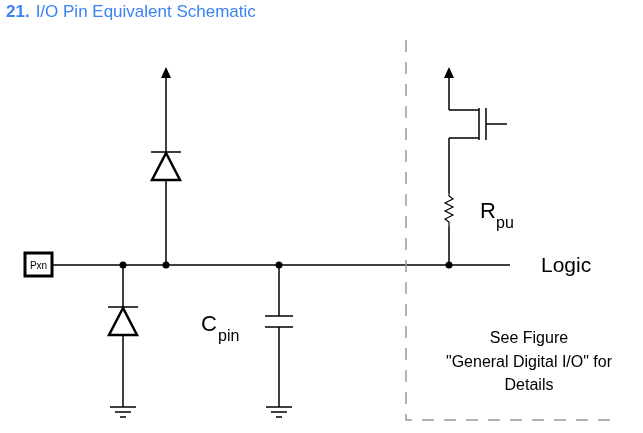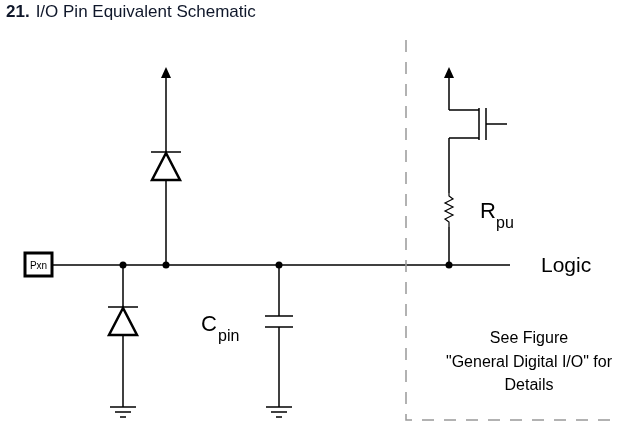--- a/index.html
+++ b/index.html
@@ -1,17 +1,17 @@
 <!DOCTYPE html>
 <html><head>
 <meta charset="utf-8">
 <style>
   html, body { margin: 0; padding: 0; background: #ffffff; }
   body { width: 643px; height: 433px; position: relative; overflow: hidden; font-family: "Liberation Sans", sans-serif; }
-  .title { position: absolute; left: 6px; top: 2px; font-size: 17px; color: #0f172a; white-space: nowrap; }
+  .title { position: absolute; left: 6px; top: 2px; font-size: 17px; color: #3b82f6; white-space: nowrap; }
   .title .num { font-weight: bold; margin-right: 6px; }
   svg { position: absolute; left: 0; top: 0; }
   .lbl { font-family: "Liberation Sans", sans-serif; fill: #000; }
 </style>
 </head>
 <body>
 
 <div class="title">
   <span class="num">21.</span><span>I/O Pin Equivalent Schematic</span>
 </div>

